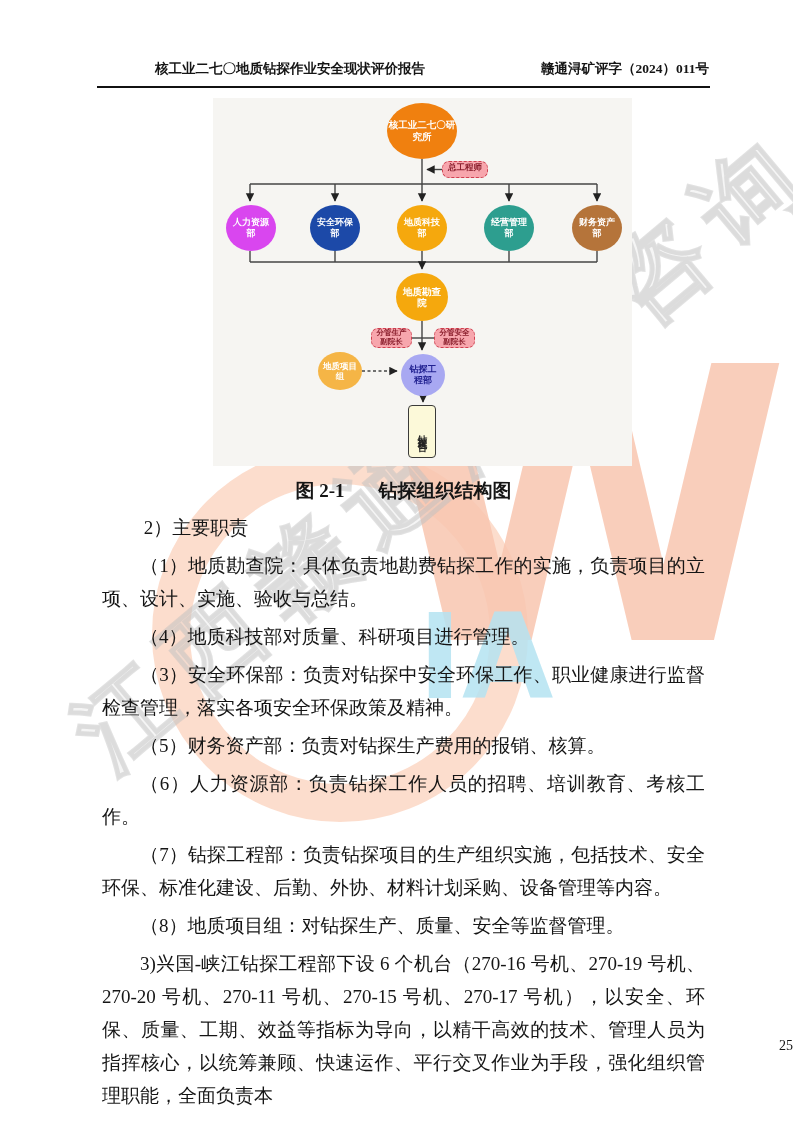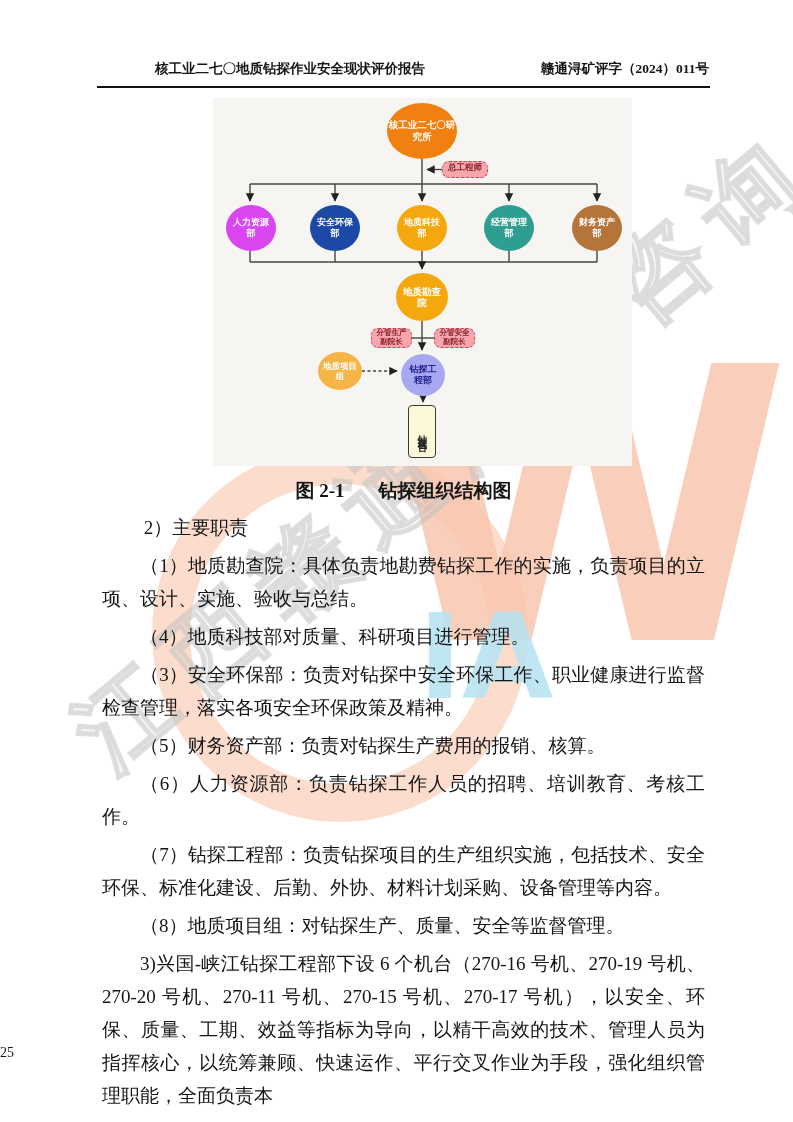--- a/index.html
+++ b/index.html
@@ -43,21 +43,21 @@
   .rig{position:absolute;left:195px;top:307px;width:28px;height:53px;border:1.5px solid #3a3a3a;border-radius:4px;
        box-sizing:border-box;display:flex;align-items:center;justify-content:center;
        font-family:"Liberation Sans","DejaVu Sans",sans-serif;font-size:9.5px;font-weight:bold;color:#222;
        writing-mode:vertical-rl;letter-spacing:2px;}
   
   .caption{position:absolute;left:97px;top:478px;width:613px;text-align:center;font-size:19px;font-weight:bold;z-index:3;}
   .caption .gap{display:inline-block;width:34px;}
   .bodytext{position:absolute;left:97px;top:506px;width:613px;font-size:19px;line-height:33px;text-align:justify;z-index:3;}
   .bodytext p{margin:5px;text-indent:2em;}
   .bodytext p.lead{text-indent:2.2em;}
-  .pageno{position:absolute;left:0;top:1038px;width:793px;text-align:left;font-size:14px;z-index:3;margin-top:7px;}
+  .pageno{position:absolute;left:0;top:1038px;width:793px;text-align:right;font-size:14px;z-index:3;}
 </style>
 </head>
 <body>
 
 <div class="page">
 
   <div class="wm wm-ring"></div>
   <div class="wm wm-w">W</div>
   <div class="wm wm-ia">IA</div>
   <div class="wm wm-diag">江西赣通浔矿咨询</div>

